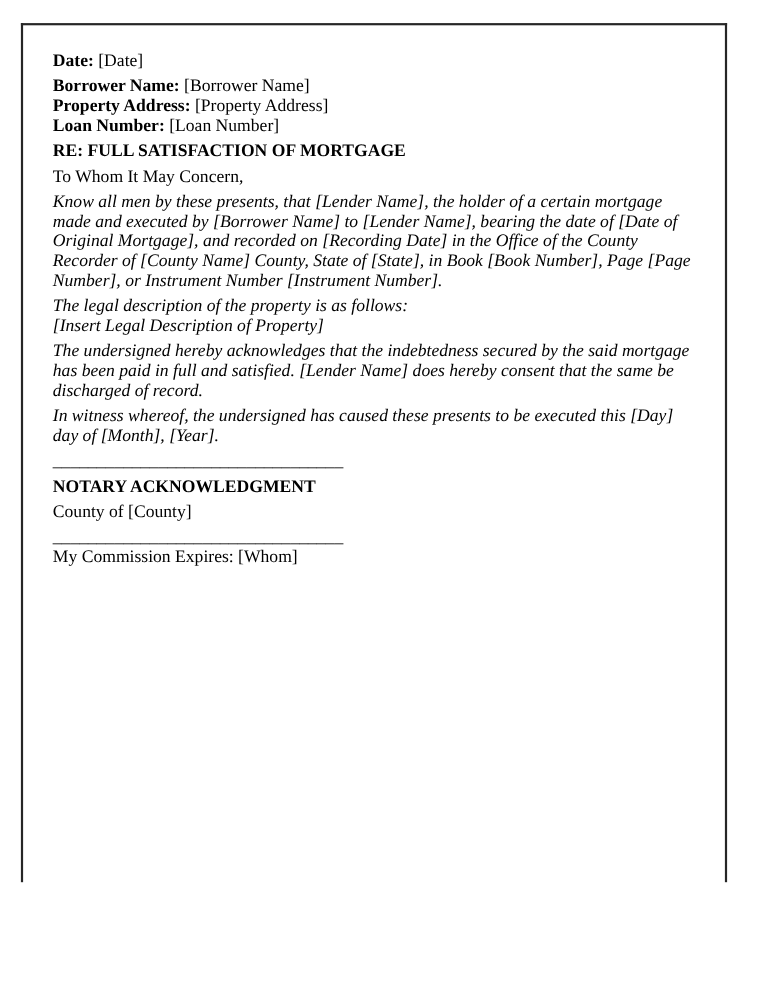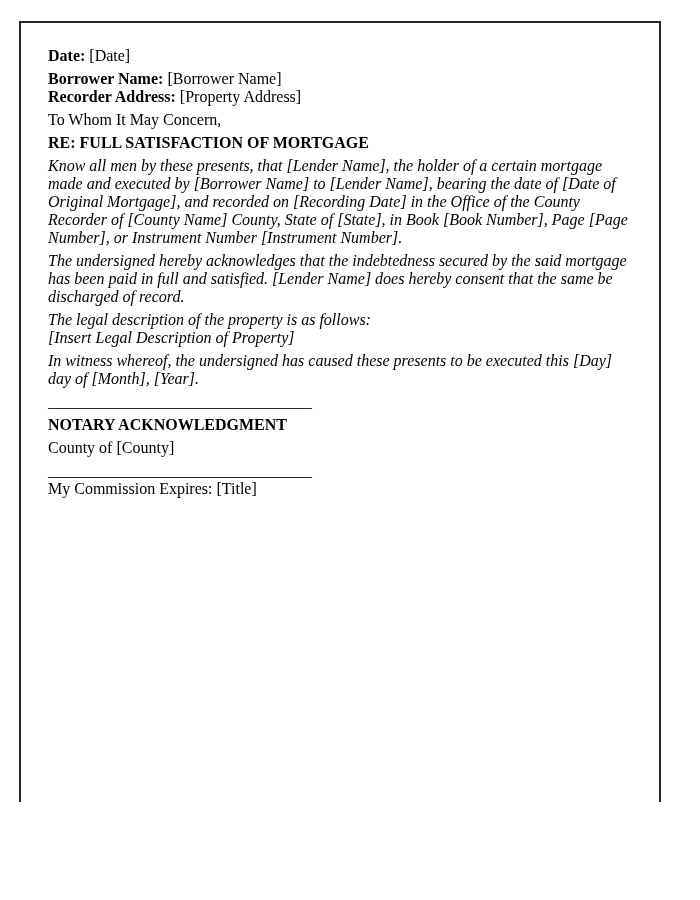--- a/index.html
+++ b/index.html
@@ -39,52 +39,53 @@
 </style>
 </head>
 <body>
 
 <div class="sheet">
 
   <p class="para"><strong>Date:</strong> <span>[Date]</span></p>
 
   <p class="para">
     <span class="row"><strong>Borrower Name:</strong> <span>[Borrower Name]</span></span>
-    <span class="row"><strong>Recorder Address:</strong> <span>[Property Address]</span></span>
+    <span class="row"><strong>Property Address:</strong> <span>[Property Address]</span></span>
+    <span class="row"><strong>Loan Number:</strong> <span>[Loan Number]</span></span>
   </p>
 
+  <p class="para"><strong>RE: FULL SATISFACTION OF MORTGAGE</strong></p>
+
   <p class="para">To Whom It May Concern,</p>
-
-  <p class="para"><strong>RE: FULL SATISFACTION OF MORTGAGE</strong></p>
 
   <p class="para pre">Know all men by these presents, that [Lender Name], the holder of a certain mortgage
 made and executed by [Borrower Name] to [Lender Name], bearing the date of [Date of
 Original Mortgage], and recorded on [Recording Date] in the Office of the County
 Recorder of [County Name] County, State of [State], in Book [Book Number], Page [Page
 Number], or Instrument Number [Instrument Number].</p>
 
+  <p class="para pre">The legal description of the property is as follows:
+[Insert Legal Description of Property]</p>
+
   <p class="para pre">The undersigned hereby acknowledges that the indebtedness secured by the said mortgage
 has been paid in full and satisfied. [Lender Name] does hereby consent that the same be
 discharged of record.</p>
-
-  <p class="para pre">The legal description of the property is as follows:
-[Insert Legal Description of Property]</p>
 
   <p class="para pre">In witness whereof, the undersigned has caused these presents to be executed this [Day]
 day of [Month], [Year].</p>
 
   <p class="para">
     <span class="block">_________________________________</span>
   </p>
 
   <p class="para"><strong>NOTARY ACKNOWLEDGMENT</strong></p>
 
   <p class="para">
     <span class="row">County of [County]</span>
   </p>
 
 
   <p class="para">
     <span class="block">_________________________________</span>
-    <span class="block">My Commission Expires: [Title]</span>
+    <span class="block">My Commission Expires: [Whom]</span>
   </p>
 
 </div>
 
 </body></html>

